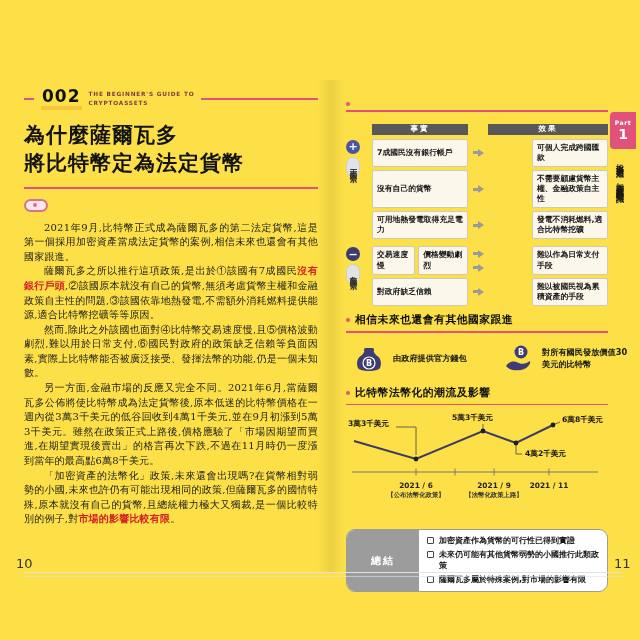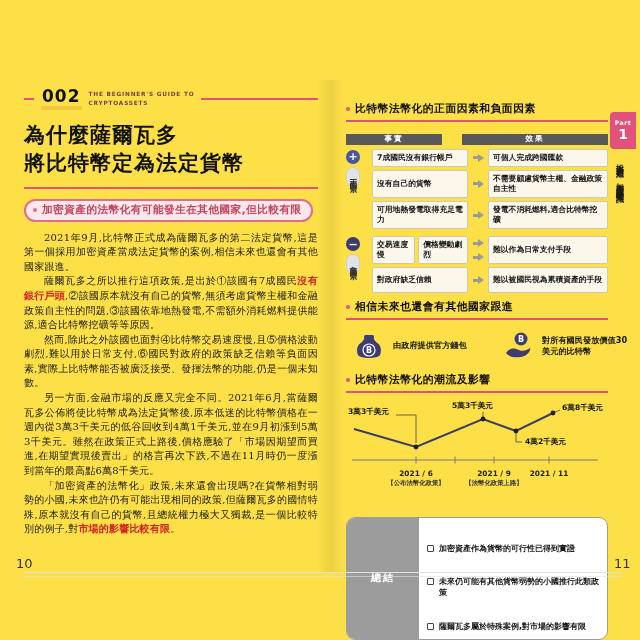--- a/index.html
+++ b/index.html
@@ -49,21 +49,21 @@
   .pageno-right { left:614px; top:556px; }
 
   
   .page-right { position:absolute; left:346px; top:102px; width:262px; }
   .sec-head { display:flex; align-items:center; gap:5px; font-size:10.8px; font-weight:800; color:#111; letter-spacing:0.5px; }
   .head-ring { width:4px; height:4px; border:2.5px solid #e0527c; border-radius:50%; background:#fff; flex:0 0 auto; }
   .sec-rule { height:1.6px; background:#e0527c; margin:4px 0 0 0; }
 
   
   .factor-table { margin-top:12px; }
-  .ft-headrow { display:flex; margin-bottom:4px; }
+  .ft-headrow { display:flex; margin-left:26px; margin-bottom:4px; }
   .ft-headbar { height:11px; background:#595959; color:#fff; font-size:7.6px; font-weight:700;
     display:flex; align-items:center; justify-content:center; letter-spacing:2px; }
   .hb-fact { width:96px; }
   .hb-spacer { width:20px; }
   .hb-effect { flex:1; }
   .ft-section { display:flex; margin-bottom:7px; }
   .rail { width:26px; display:flex; flex-direction:column; align-items:flex-start; gap:3px; padding-top:1px; }
   .sign-circle { width:14px; height:14px; border-radius:50%; color:#fff; font-size:11px; font-weight:800;
     display:flex; align-items:center; justify-content:center; line-height:1; }
   .sign-plus { background:#4a55a2; }
@@ -75,21 +75,21 @@
     display:flex; align-items:center; justify-content:center;
   }
   .rows { flex:1; display:flex; flex-direction:column; gap:3px; }
   .frow { display:flex; align-items:stretch; }
   .cell {
     background:#fbf7ea; border:1px solid #cfc9b8; border-radius:2px;
     font-size:7.8px; font-weight:700; color:#161616; line-height:1.3;
     padding:3px 4px; display:flex; align-items:center;
   }
   .cell-fact { width:96px; }
-  .cell-effect { flex:1; }
+  .cell-effect { flex:1;margin-left:44px; }
   .arrowbox { width:20px; display:flex; align-items:center; justify-content:center; }
   .arrow-shape { display:flex; align-items:center; }
   .arrow-shaft { width:5px; height:3px; background:#9a9a9a; }
   .arrow-head { width:0; height:0; border-left:6px solid #9a9a9a; border-top:4.5px solid transparent; border-bottom:4.5px solid transparent; }
   .neg-grid { display:flex; }
   .neg-facts { width:96px; display:flex; flex-direction:row; gap:3px; }
   .neg-arrows { width:20px; display:flex; flex-direction:column; justify-content:space-around; align-items:center; }
   .neg-merged { flex:1; display:flex; }
   .r-h1 { min-height:18px; }
   .r-h2 { min-height:26px; }
@@ -105,21 +105,21 @@
   .chart-svg { position:absolute; left:0; top:0; }
   .pt-label { position:absolute; font-size:7.6px; font-weight:700; color:#141414; white-space:nowrap; }
   .xlab { position:absolute; text-align:center; font-size:7.4px; font-weight:700; color:#222; transform:translateX(-50%); white-space:nowrap; }
   .xlab .ann { display:block; font-size:6.4px; font-weight:700; color:#333; margin-top:1px; }
 
   
   .summary { margin-top:10px; display:flex; border:1.6px solid #9c9c9c; border-radius:9px; overflow:hidden; background:#fff; }
   .summary-label { width:72px; background:#9c9c9c; color:#fff; font-size:10px; font-weight:800; letter-spacing:2px;
     display:flex; align-items:center; justify-content:center; }
   .summary-items { flex:1; padding:6px 8px; display:flex; flex-direction:column; gap:3px; }
-  .summary-item { display:flex; align-items:flex-start; gap:5px; font-size:8px; font-weight:700; color:#161616; line-height:1.35;margin-top:20px; }
+  .summary-item { display:flex; align-items:flex-start; gap:5px; font-size:8px; font-weight:700; color:#161616; line-height:1.35; }
   .chk { width:7px; height:7px; border:1.2px solid #444; border-radius:1px; flex:0 0 auto; margin-top:1px; background:#fff; }
 
   
   .part-tab {
     position:absolute; left:610px; top:112px; width:26px; height:37px;
     background:#e0527c; border-radius:4px 0 0 4px; color:#fff; text-align:center;
     display:flex; flex-direction:column; align-items:center; justify-content:center; line-height:1;
   }
   .part-word { font-size:6.2px; font-weight:700; letter-spacing:0.5px; }
   .part-num { font-size:14px; font-weight:800; margin-top:1px; }
@@ -147,39 +147,37 @@
     </div>
 
     <div class="lp-title">
       <div>為什麼薩爾瓦多</div>
       <div>將比特幣定為法定貨幣</div>
     </div>
     <div class="lp-title-rule"></div>
 
     <div class="lead-badge">
       <span class="ring-dot"></span>
-      <span>加密資產的法幣化有可能發生在其他國家,但比較有限</span>
     </div>
 
     <div class="body-text">
       <p><span>2021年9月,比特幣正式成為薩爾瓦多的第二法定貨幣,這是第一個採用加密資產當成法定貨幣的案例,相信未來也還會有其他國家跟進。</span></p>
       <p><span>薩爾瓦多之所以推行這項政策,是出於①該國有7成國民</span><span class="red">沒有銀行戶頭</span><span>,②該國原本就沒有自己的貨幣,無須考慮貨幣主權和金融政策自主性的問題,③該國依靠地熱發電,不需額外消耗燃料提供能源,適合比特幣挖礦等等原因。</span></p>
       <p><span>然而,除此之外該國也面對④比特幣交易速度慢,且⑤價格波動劇烈,難以用於日常支付,⑥國民對政府的政策缺乏信賴等負面因素,實際上比特幣能否被廣泛接受、發揮法幣的功能,仍是一個未知數。</span></p>
       <p><span>另一方面,金融市場的反應又完全不同。2021年6月,當薩爾瓦多公佈將使比特幣成為法定貨幣後,原本低迷的比特幣價格在一週內從3萬3千美元的低谷回收到4萬1千美元,並在9月初漲到5萬3千美元。雖然在政策正式上路後,價格應驗了「市場因期望而買進,在期望實現後賣出」的格言再次下跌,不過在11月時仍一度漲到當年的最高點6萬8千美元。</span></p>
       <p><span>「加密資產的法幣化」政策,未來還會出現嗎?在貨幣相對弱勢的小國,未來也許仍有可能出現相同的政策,但薩爾瓦多的國情特殊,原本就沒有自己的貨幣,且總統權力極大又獨裁,是一個比較特別的例子,對</span><span class="red">市場的影響比較有限</span><span>。</span></p>
     </div>
   </div>
 
   <div class="pageno pageno-left">10</div>
 
   <div class="page-right">
 
     <div class="sec-head">
       <span class="head-ring"></span>
-      <span>比特幣法幣化的正面因素和負面因素</span>
     </div>
     <div class="sec-rule"></div>
 
     <div class="factor-table">
       <div class="ft-headrow">
         <div class="ft-headbar hb-fact">事實</div>
         <div class="hb-spacer"></div>
         <div class="ft-headbar hb-effect">效果</div>
       </div>
 

